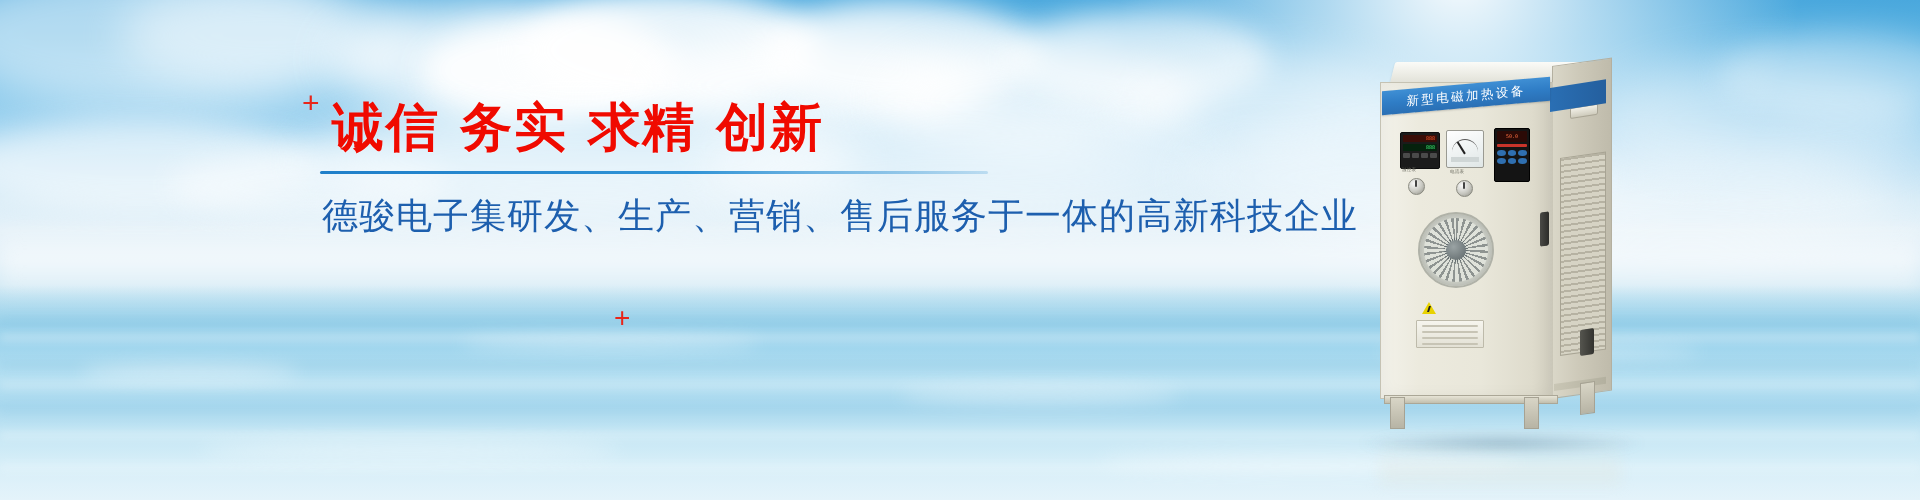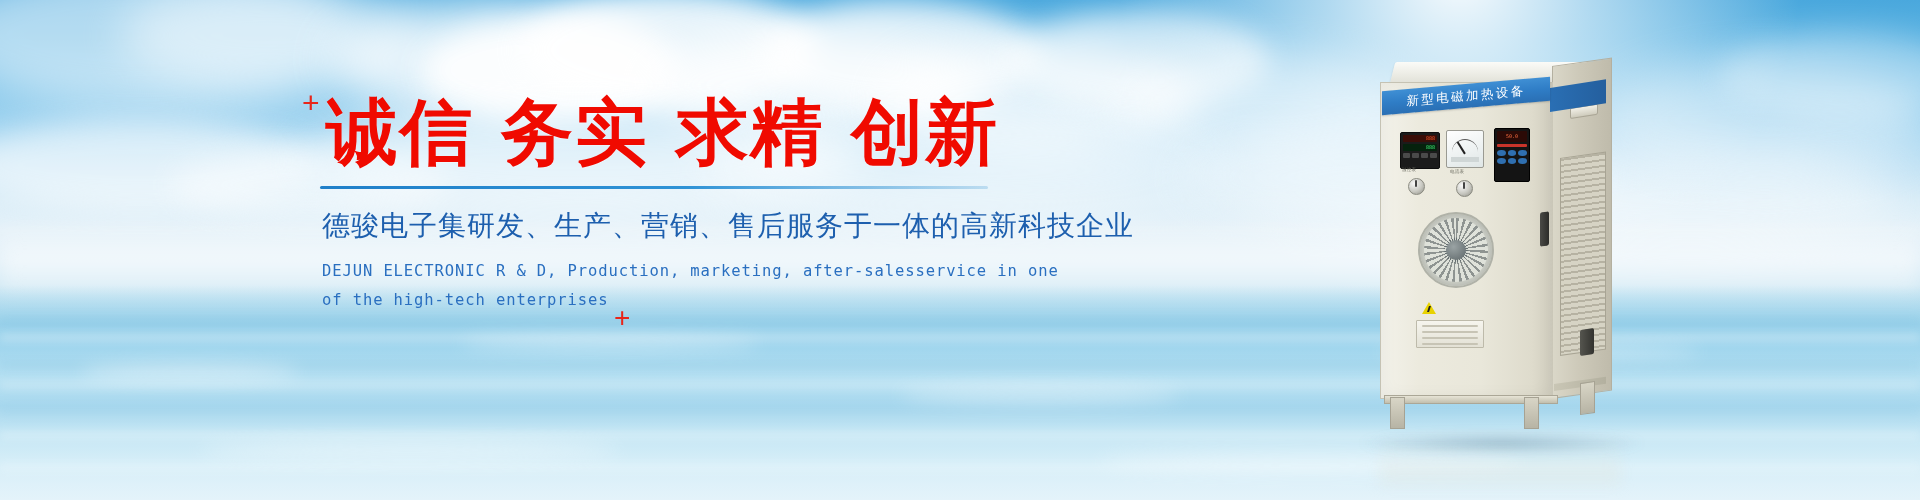--- a/index.html
+++ b/index.html
@@ -55,37 +55,37 @@
   .glint{position:absolute;border-radius:50%;background:rgba(255,255,255,0.85);filter:blur(9px);}
 
   
   .textblock{position:absolute;left:318px;top:86px;width:700px;z-index:40;}
 
   .plus{position:absolute;color:#e8261a;font-size:30px;line-height:1;font-weight:400;z-index:41;user-select:none;}
   .plus-1{left:302px;top:88px;}
   .plus-2{left:614px;top:304px;font-size:28px;}
 
   .headline{
-    margin:8px;color:#f00a00;font-size:72px;line-height:1.06;letter-spacing:2px;
+    margin:14px;color:#f00a00;font-size:52px;line-height:1.06;letter-spacing:2px;
     font-family:"DejaVu Sans","Liberation Sans",sans-serif;font-weight:700;
     text-shadow:0 1px 1px rgba(255,255,255,0.35);
     white-space:nowrap;
   }
   .subline-en{
     margin:14px 0 0 4px;color:#f0564a;font-size:17px;letter-spacing:1.4px;
     font-family:"DejaVu Sans Mono","Liberation Mono",monospace;
     white-space:nowrap;
   }
   .divider{
     margin:16px 0 0 2px;width:668px;height:3px;
     background:linear-gradient(90deg,#1f7fc9 0%,#2f93d6 55%,rgba(60,150,210,0.25) 100%);
     border-radius:2px;
   }
   .subline-cn{
-    margin:18px 0 0 4px;color:#1d5fae;font-size:28px;letter-spacing:1px;
+    margin:18px 0 0 4px;color:#1d5fae;font-size:36px;letter-spacing:1px;
     font-family:"DejaVu Serif","Liberation Serif",serif;
     white-space:nowrap;
   }
   .body-en{
     margin:12px 0 0 4px;color:#2a6fc0;font-size:15.5px;line-height:1.85;letter-spacing:0.9px;
     font-family:"DejaVu Sans Mono","Liberation Mono",monospace;
   }
   .body-en div{white-space:nowrap;}
 
   
@@ -274,24 +274,20 @@
   <div class="glint" style="left:200px;bottom:40px;width:420px;height:20px;opacity:.45;"></div>
   <div class="glint" style="left:1100px;bottom:28px;width:420px;height:20px;opacity:.4;"></div>
 
   <div class="plus plus-1">+</div>
   <div class="plus plus-2">+</div>
 
   <div class="textblock">
     <h1 class="headline">诚信 务实 求精 创新</h1>
     <div class="divider"></div>
     <div class="subline-cn">德骏电子集研发、生产、营销、售后服务于一体的高新科技企业</div>
-    <div class="body-en">
-      <div>DEJUN ELECTRONIC R &amp; D, Production, marketing, after-salesservice in one</div>
-      <div>of the high-tech enterprises</div>
-    </div>
   </div>
 
   <div class="m-shadow"></div>
   <div class="m-reflect"></div>
 
   <div class="machine">
     <div class="m-top"></div>
     <div class="m-side"></div>
     <div class="m-body"></div>
 

